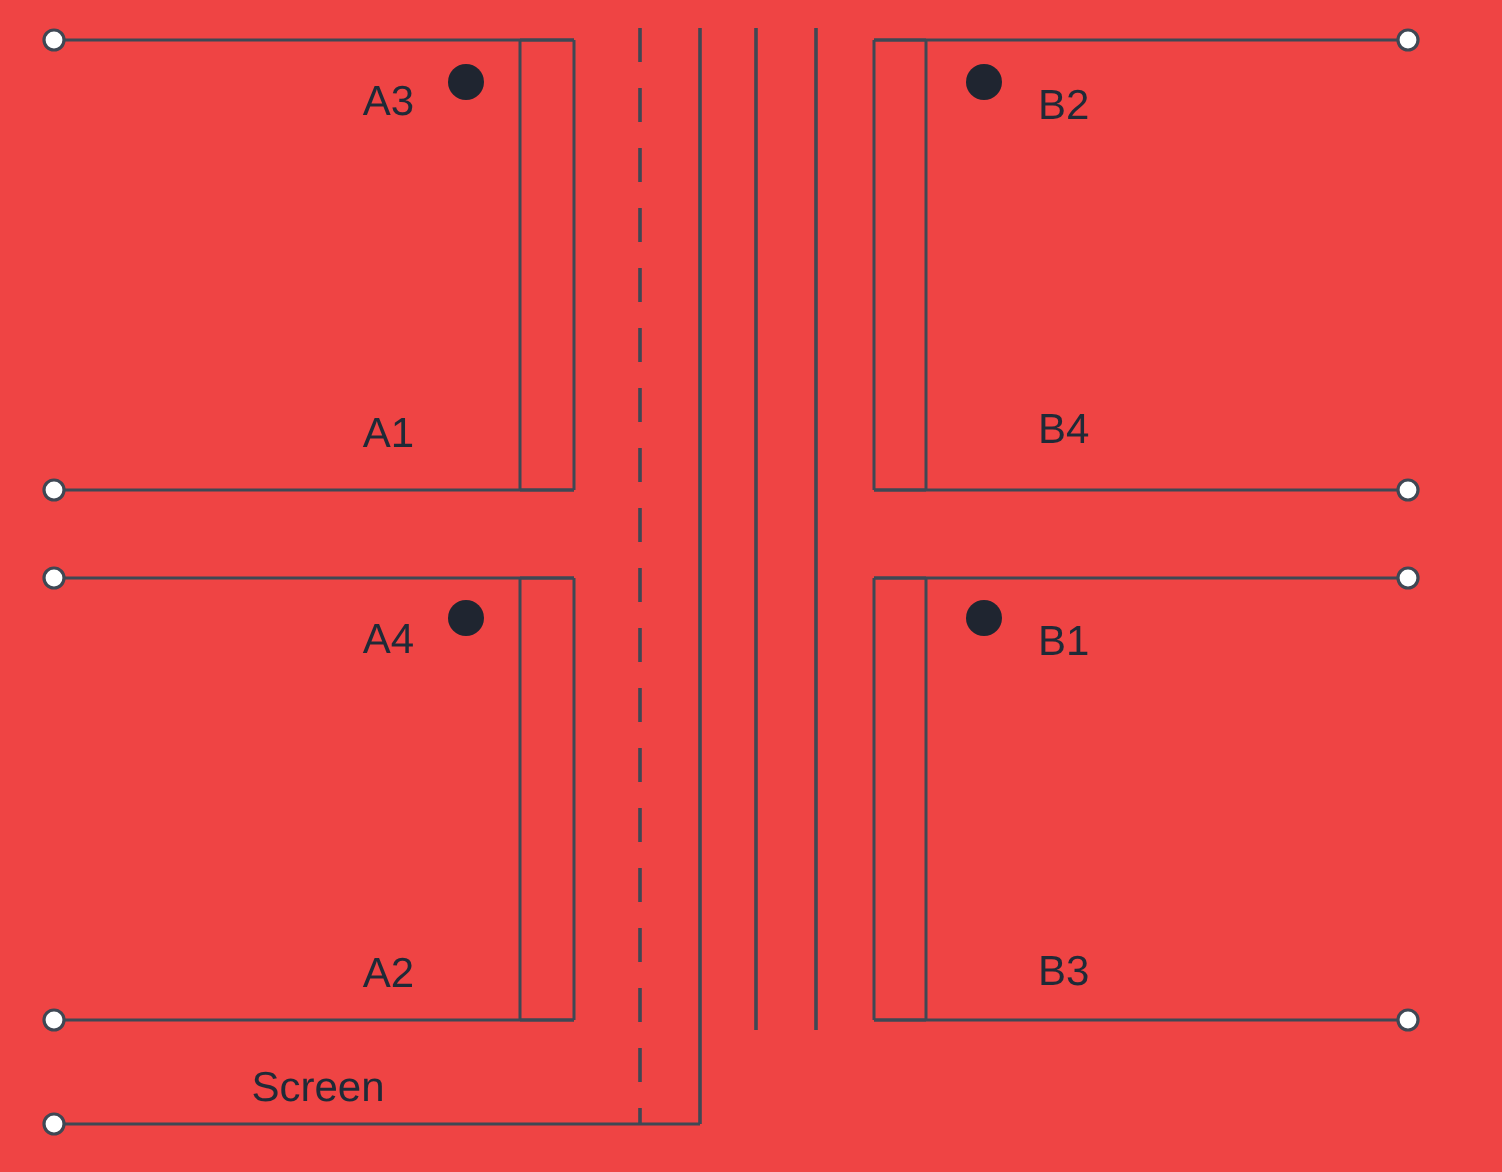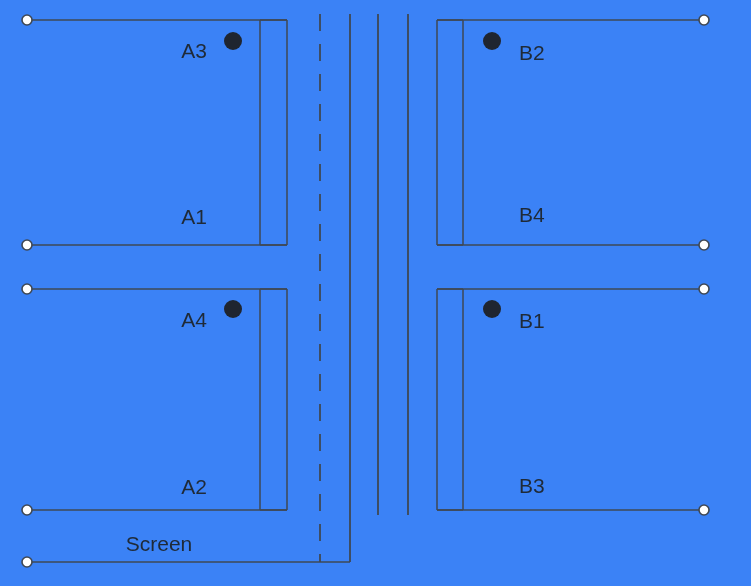--- a/index.html
+++ b/index.html
@@ -8,21 +8,21 @@
     padding: 0;
     background: #ffffff;
   }
   body {
     font-family: "Liberation Sans", sans-serif;
   }
   #diagram-root {
     position: relative;
     width: 751px;
     height: 586px;
-    background: #3b82f6;
+    background: #ef4444;
     overflow: hidden;
   }
   #diagram-svg {
     position: absolute;
     top: 0;
     left: 0;
     width: 751px;
     height: 586px;
     display: block;
   }

